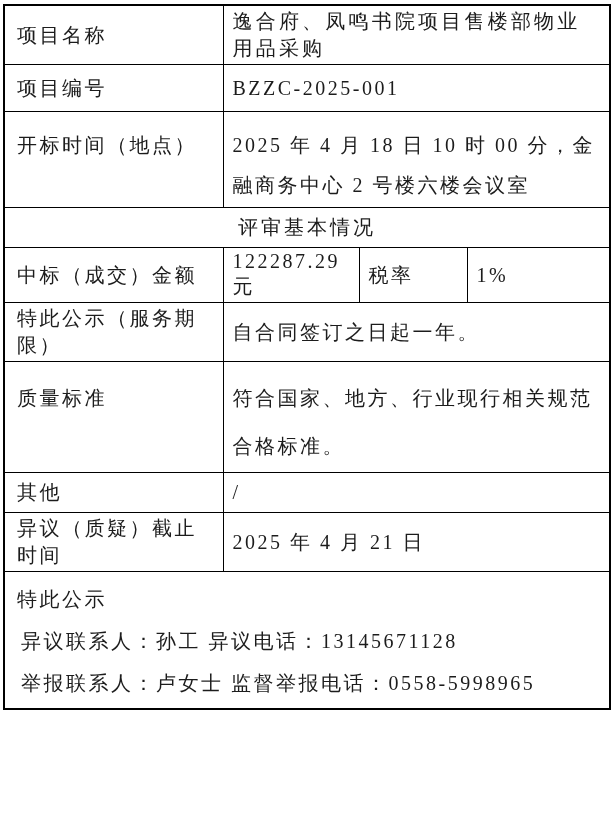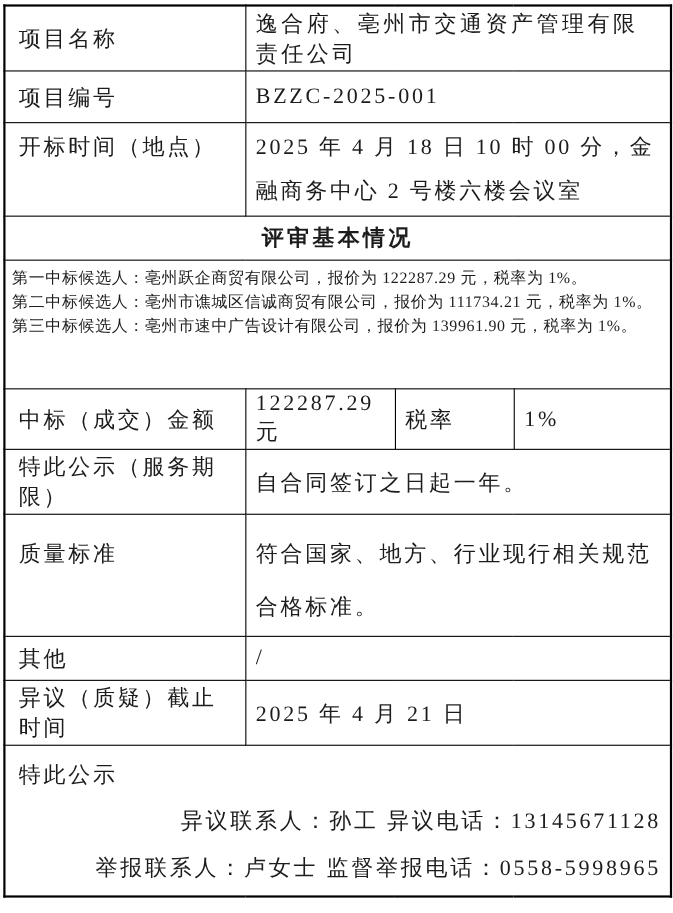--- a/index.html
+++ b/index.html
@@ -29,84 +29,76 @@
   td {
     border: 1px solid #000;
     font-size: 20px;
     letter-spacing: 2.5px;
     vertical-align: middle;
     padding: 2px 6px 2px 12px;
     overflow: hidden;
   }
   td.value { padding-left: 9px; }
   tr.top td { vertical-align: top; }
-  tr.r4 td { line-height: 40px; padding-top: 2px; margin-left: 24px; }
+  tr.r4 td { line-height: 40px; padding-top: 13px; margin-left: 24px; }
   tr.r10 td { line-height: 48px; padding-top: 12px; }
   td.center-head {
     text-align: center;
     letter-spacing: 3px;
     padding: 2px 4px;
-    font-weight: bold;
   }
   td.candidates {
     padding: 5px 4px 4px 6px;
     font-size: 14.5px;
     letter-spacing: 0.6px;
     line-height: 22px;
     vertical-align: top;
   }
   .title-value { letter-spacing: 3.2px; }
   td.footer-cell {
     padding: 6px 8px 4px 12px;
     vertical-align: top;
   }
   .footer-line { line-height: 42px; white-space: nowrap; }
-  .footer-line.indent { padding-left: 4px; text-align: right; }
+  .footer-line.indent { padding-left: 4px; }
   .cand-line { margin: 0; }
 </style>
 </head>
 <body>
 
 <div class="doc">
   <table class="notice">
     <colgroup>
       <col style="width:219px">
       <col style="width:136px">
       <col style="width:108px">
       <col style="width:143px">
     </colgroup>
 
     <tbody>
         <tr style="height:47px">
       <td class="label">项目名称</td>
-      <td class="value title-value" colspan="3">逸合府、亳州市交通资产管理有限责任公司</td>
+      <td class="value title-value" colspan="3">逸合府、凤鸣书院项目售楼部物业用品采购</td>
     </tr>
 
     <tr style="height:47px">
       <td class="label">项目编号</td>
       <td class="value" colspan="3">BZZC-2025-001</td>
     </tr>
 
 
     <tr class="top r4" style="height:82px">
       <td class="label">开标时间（地点）</td>
       <td class="value" colspan="3">2025 年 4 月 18 日 10 时 00 分，金融商务中心 2 号楼六楼会议室</td>
     </tr>
 
     <tr style="height:40px">
       <td class="center-head" colspan="4">评审基本情况</td>
     </tr>
 
-    <tr style="height:117px">
-      <td class="candidates" colspan="4">
-        <p class="cand-line">第一中标候选人：亳州跃企商贸有限公司，报价为 122287.29 元，税率为 1%。</p>
-        <p class="cand-line">第二中标候选人：亳州市谯城区信诚商贸有限公司，报价为 111734.21 元，税率为 1%。</p>
-        <p class="cand-line">第三中标候选人：亳州市速中广告设计有限公司，报价为 139961.90 元，税率为 1%。</p>
-      </td>
-    </tr>
 
 
     <tr style="height:47px">
       <td class="label">中标（成交）金额</td>
       <td class="value">122287.29 元</td>
       <td class="value">税率</td>
       <td class="value">1%</td>
     </tr>
 
     <tr style="height:41px">

